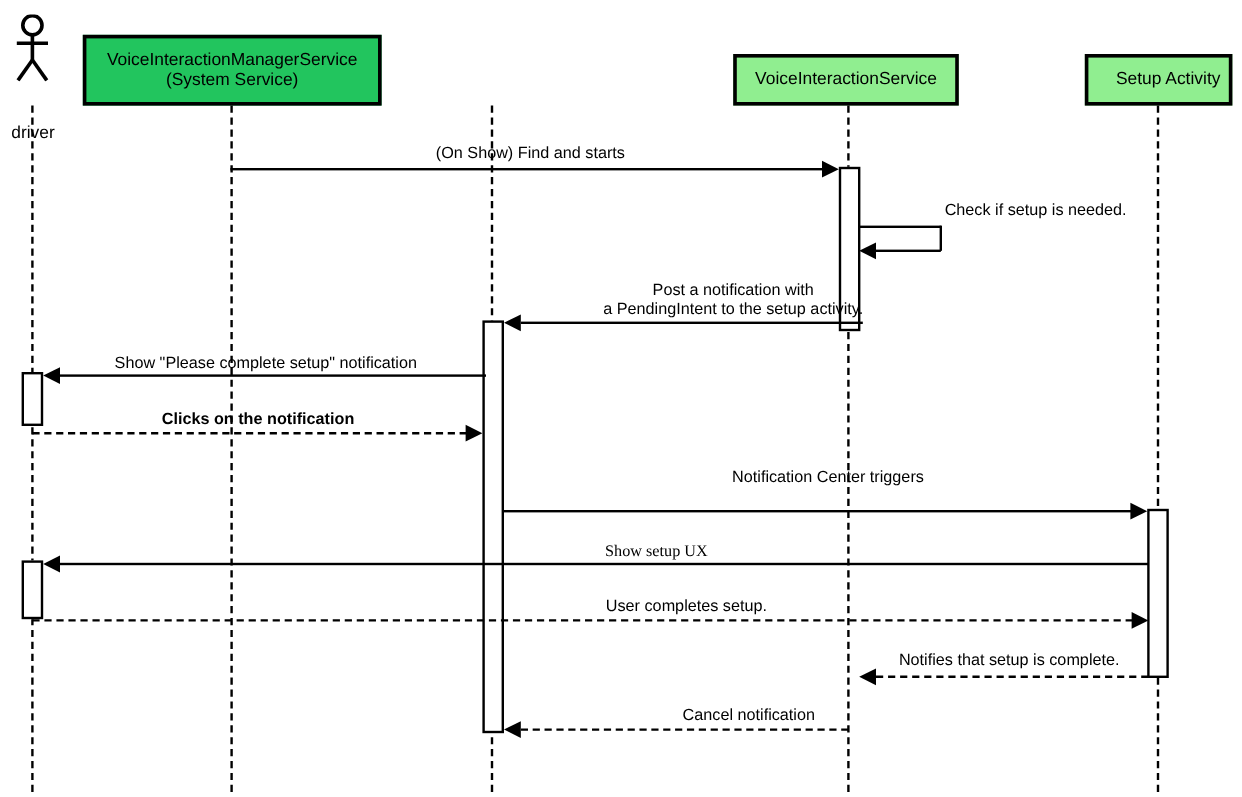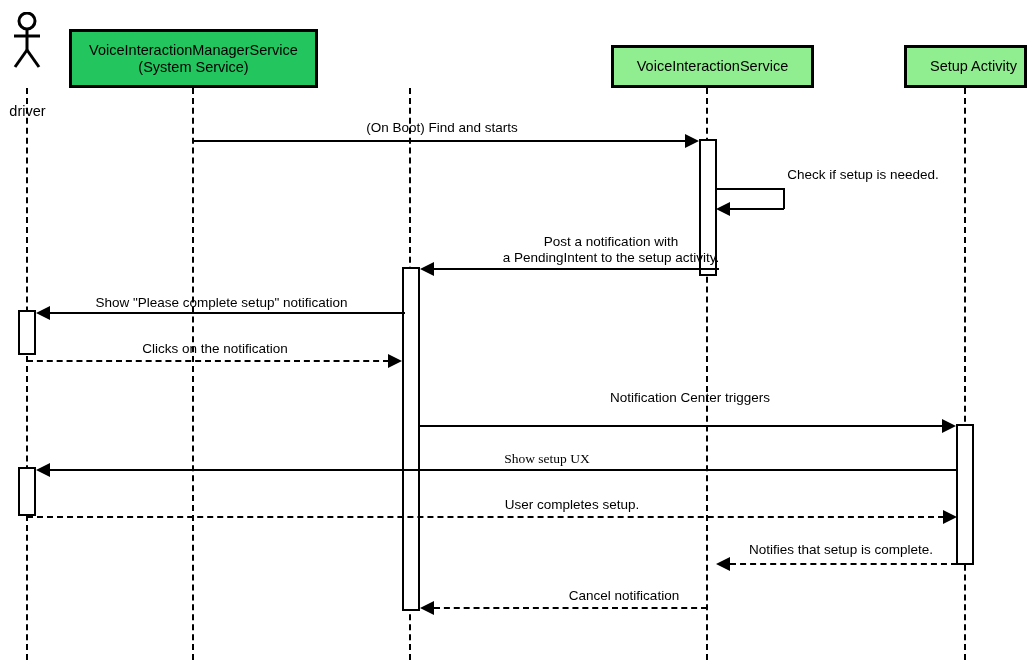--- a/index.html
+++ b/index.html
@@ -54,21 +54,21 @@
     <line x1="19" y1="38" x2="31" y2="55" stroke="#000" stroke-width="3"></line>
   </svg>
   <div class="actor-label" style="left:0px;top:70px;width:55px;">driver</div>
 
   <div class="pbox cyan" style="left:69px;top:29px;width:249px;height:59px;flex-direction:column;">
     <span>VoiceInteractionManagerService</span>
     <span>(System Service)</span>
   </div>
 
 
-  <div class="pbox green" style="left:611px;top:45px;width:203px;height:43px;">
+  <div class="pbox green" style="left:611px;top:45px;width:188px;height:43px;">
     <span>VoiceInteractionService</span>
   </div>
 
   <div class="pbox green" style="left:904px;top:45px;width:123px;height:43px;padding-left:16px;">
     <span>Setup Activity</span>
   </div>
 
   <div class="lifeline" style="left:26px;top:88px;height:572px;"></div>
   <div class="lifeline" style="left:192px;top:88px;height:572px;"></div>
   <div class="lifeline" style="left:409px;top:88px;height:572px;"></div>
@@ -78,40 +78,40 @@
   <div class="activation" style="left:699px;top:139px;width:18px;height:137px;"></div>
 
   <div class="activation" style="left:402px;top:267px;width:18px;height:344px;"></div>
 
   <div class="activation" style="left:18px;top:310px;width:18px;height:45px;"></div>
 
   <div class="activation" style="left:956px;top:424px;width:18px;height:141px;"></div>
 
   <div class="activation" style="left:18px;top:467px;width:18px;height:49px;"></div>
 
-  <div class="msg-label center" style="left:192px;top:120px;width:500px;">(On Boot) Find and starts</div>
+  <div class="msg-label center" style="left:192px;top:120px;width:500px;">(On Show) Find and starts</div>
   <div class="msg-line" style="left:192px;top:140px;width:494px;"></div>
   <div class="arrow right" style="left:685px;top:134px;"></div>
 
   <div class="msg-label left" style="left:733px;top:167px;width:260px;">Check if setup is needed.</div>
   <div class="msg-line" style="left:716px;top:188px;width:68px;"></div>
   <div class="vline" style="left:783px;top:188px;height:21px;"></div>
   <div class="msg-line" style="left:730px;top:208px;width:54px;"></div>
   <div class="arrow left" style="left:716px;top:202px;"></div>
 
   <div class="msg-label left" style="left:441px;top:250px;width:340px;">a PendingIntent to the setup activity.</div>
   <div class="msg-label left" style="left:441px;top:234px;width:340px;">Post a notification with</div>
   <div class="msg-line" style="left:434px;top:268px;width:285px;"></div>
   <div class="arrow left" style="left:420px;top:262px;"></div>
 
   <div class="msg-label center" style="left:40px;top:295px;width:363px;">Show "Please complete setup" notification</div>
   <div class="msg-line" style="left:50px;top:312px;width:355px;"></div>
   <div class="arrow left" style="left:36px;top:306px;"></div>
 
-  <div class="msg-label center" style="left:40px;top:341px;width:350px;">Clicks on the notification</div>
+  <div class="msg-label center" style="left:40px;top:341px;width:350px;font-weight:bold;">Clicks on the notification</div>
   <div class="msg-line dashed" style="left:27px;top:360px;width:362px;"></div>
   <div class="arrow right" style="left:388px;top:354px;"></div>
 
   <div class="msg-label center" style="left:420px;top:390px;width:540px;">Notification Center triggers</div>
   <div class="msg-line" style="left:419px;top:425px;width:524px;"></div>
   <div class="arrow right" style="left:942px;top:419px;"></div>
 
   <div class="msg-label center" style="left:422px;top:451px;width:250px;font-family:Liberation Serif, serif;">Show setup UX</div>
   <div class="msg-line" style="left:50px;top:469px;width:907px;"></div>
   <div class="arrow left" style="left:36px;top:463px;"></div>

